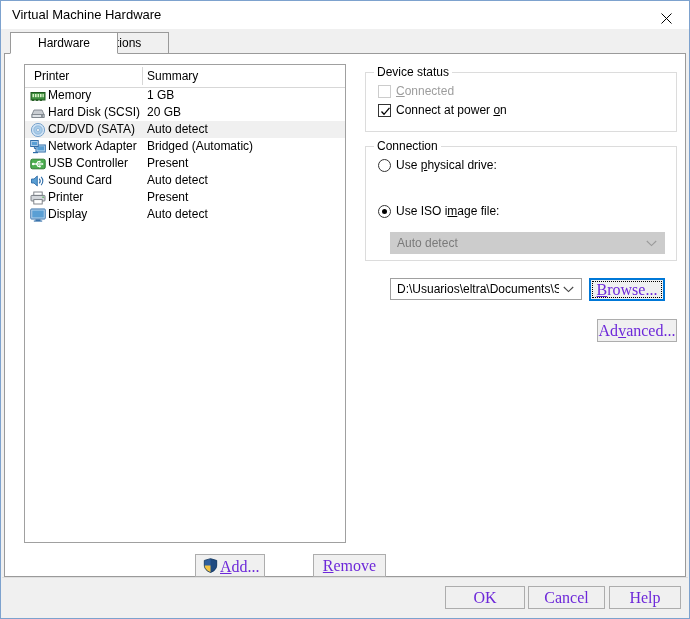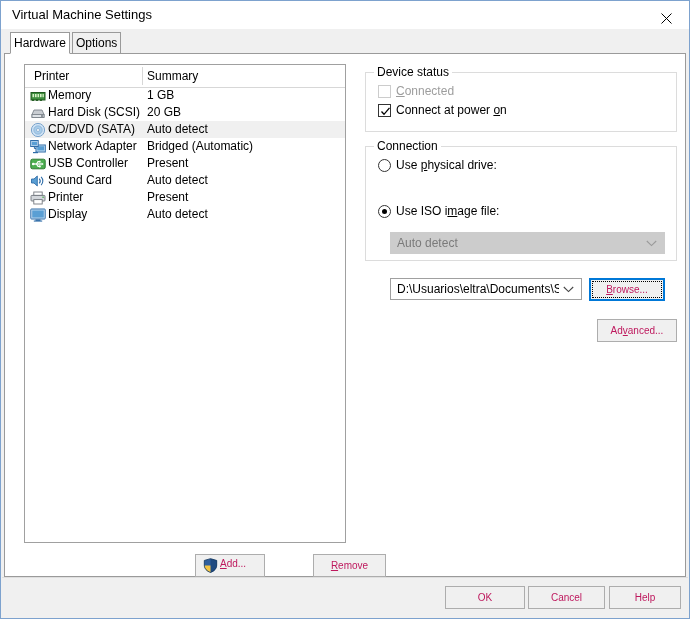--- a/index.html
+++ b/index.html
@@ -39,21 +39,21 @@
   .tabstrip{
     position:absolute;left:9px;top:31px;height:22px;
   }
   .tab{
     position:absolute;top:0;height:22px;
     box-sizing:border-box;
     border:1px solid #9a9a9a;
     background:#f0f0f0;
     font-size:12px;
     line-height:20px;
-    padding:0 3px;
+    padding:0 27px;
     white-space:nowrap;
     cursor:default;
   }
   .tab.active{
     background:#ffffff;
     border-bottom:1px solid #ffffff;
     z-index:3;
   }
   
   .content{
@@ -99,23 +99,23 @@
     position:absolute;left:23px;top:0;font-size:12px;
   }
   .dev-summary{
     position:absolute;left:122px;top:0;font-size:12px;
   }
   
   .btn{
     box-sizing:border-box;
     background:#f0f0f0;
     border:1px solid #adadad;
-    font-family:Liberation Sans, sans-serif;
-    font-size:10px;
-    color:#be185d;
+    font-family:Liberation Serif, serif;
+    font-size:16px;
+    color:#6d28d9;
     cursor:default;
     padding:0;
     text-align:center;
   }
   .btn:disabled{color:#838383;}
   .add-btn{
     position:absolute;left:190px;top:500px;width:70px;height:23px;
   }
   .add-btn .shield{
     position:absolute;left:7px;top:3px;width:15px;height:15px;
@@ -212,21 +212,21 @@
   .cancel-btn{position:absolute;left:526px;top:8px;width:77px;height:23px;}
   .help-btn{position:absolute;left:607px;top:8px;width:72px;height:23px;}
   u{text-decoration:underline;}
 </style>
 </head>
 <body>
 
 <div class="window">
 
   <div class="titlebar">
-    <div class="title-text">Virtual Machine Settings</div>
+    <div class="title-text">Virtual Machine Hardware</div>
     <button class="close-btn">
       <svg width="11" height="11" viewBox="0 0 11 11">
         <path d="M0.5 0.5 L10.5 10.5 M10.5 0.5 L0.5 10.5" stroke="#000" stroke-width="1" fill="none"></path>
       </svg>
     </button>
   </div>
 
   <div class="tabstrip">
     <div class="tab active" style="left:0;">Hardware</div>
     <div class="tab" style="left:62px;">Options</div>

